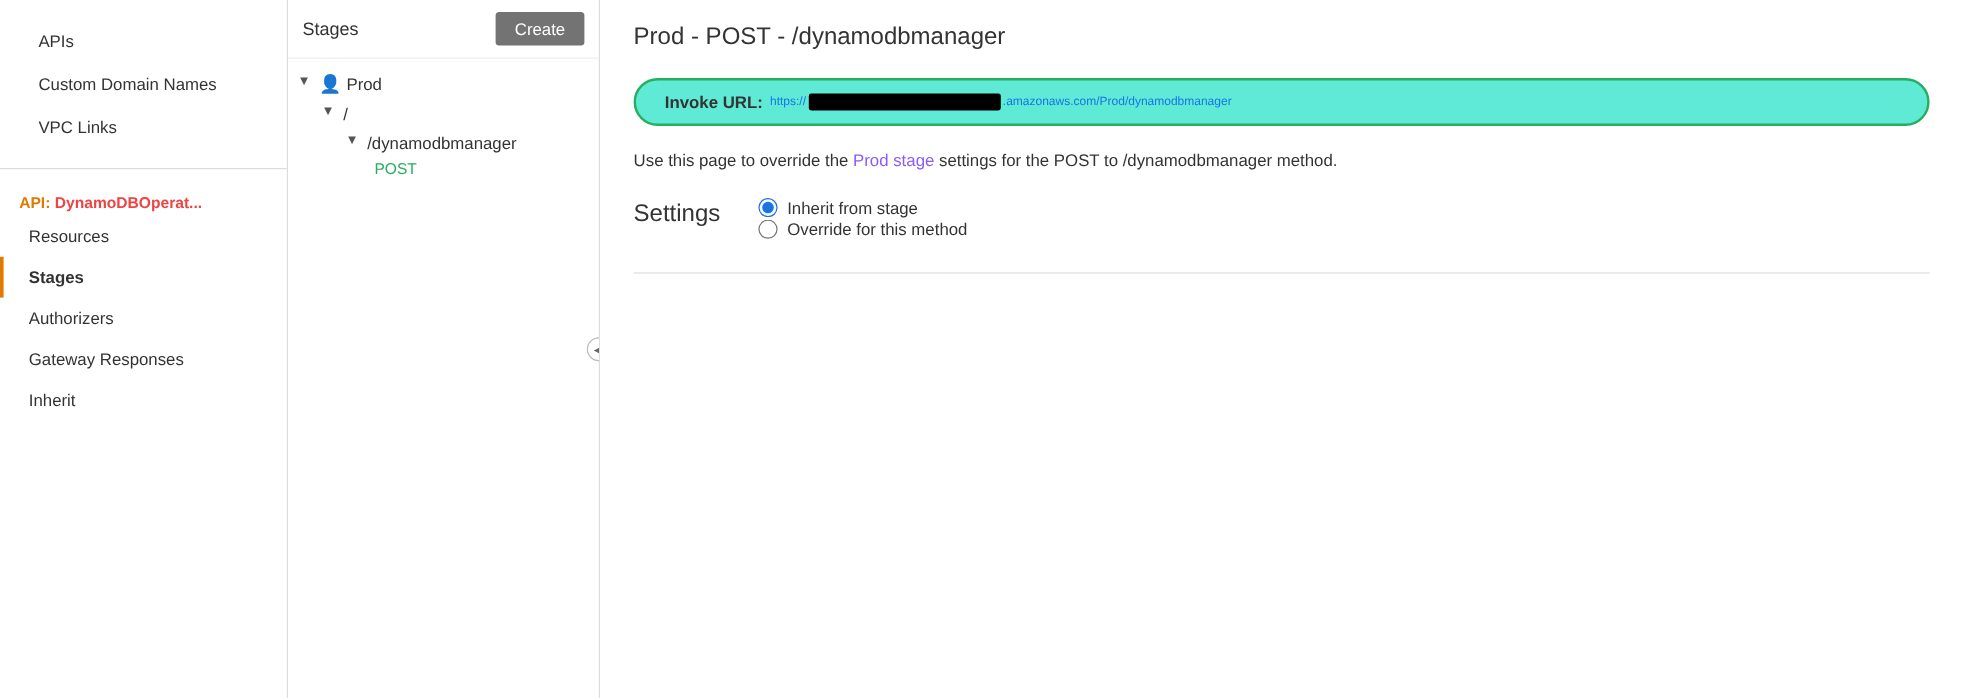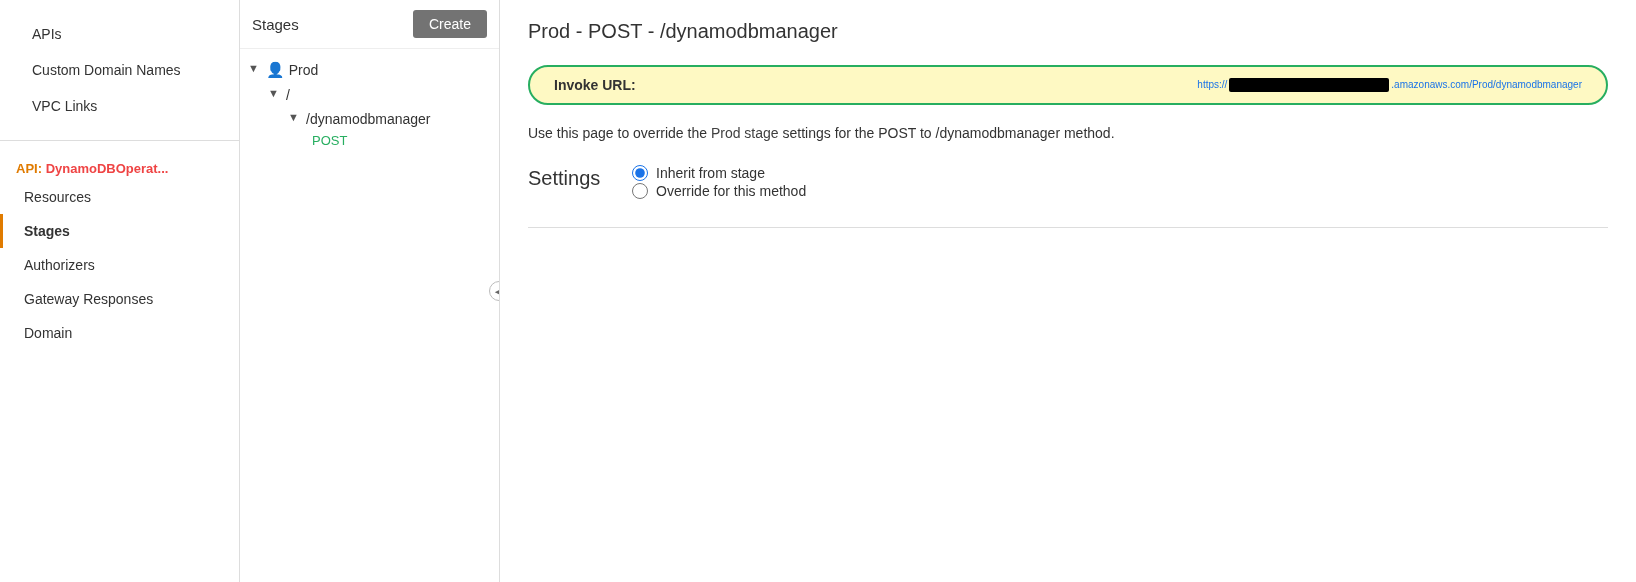--- a/index.html
+++ b/index.html
@@ -109,28 +109,28 @@
     }
     .page-title {
       font-size: 20px;
       font-weight: 300;
       color: #333;
       margin-bottom: 16px;
     }
 
     
     .invoke-url-banner {
-      background: #fef9c3;
+      background: #5eead4;
       border: 2.5px solid #27ae60;
       border-radius: 30px;
       padding: 10px 24px;
       margin-bottom: 20px;
       display: flex;
       align-items: center;
-      justify-content: space-between;
+      justify-content: flex-start;
       margin-top: 22px;
     }
     .invoke-url-label {
       font-weight: bold;
       color: #333;
       margin-right: 6px;
     }
     .invoke-url-value {
       color: #1a73e8;
       font-size: 10px;
@@ -146,21 +146,21 @@
       margin: 0 2px;
     }
 
     
     .description {
       font-size: 14px;
       color: #333;
       margin-bottom: 24px;
     }
     .description a {
-      color: #404040;
+      color: #8b5cf6;
       text-decoration: none;
       text-align: right;
     }
 
     
     .settings-section {
       display: flex;
       align-items: flex-start;
       gap: 24px;
       margin-bottom: 28px;
@@ -189,21 +189,21 @@
   </div>
   <hr class="sidebar-divider">
   <div class="api-label">
     <span>API: </span><span style="color:#ef4444; font-weight:bold;">DynamoDBOperat...</span>
   </div>
   <div class="sidebar-api-nav">
     <div class="api-nav-item">Resources</div>
     <div class="api-nav-item active">Stages</div>
     <div class="api-nav-item">Authorizers</div>
     <div class="api-nav-item">Gateway Responses</div>
-    <div class="api-nav-item">Domain</div>
+    <div class="api-nav-item">Inherit</div>
   </div>
 </div>
 
 <div class="stages-panel" style="position:relative;">
   <div class="stages-header">
     <span class="stages-title">Stages</span>
     <button class="create-btn">Create</button>
   </div>
 
   <div style="position:absolute; right:-10px; top:50%; transform:translateY(-50%); background:#fff; border:1px solid #bbb; border-radius:50%; width:20px; height:20px; display:flex; align-items:center; justify-content:center; cursor:pointer; z-index:10; font-size:11px; color:#666;">◀</div>

